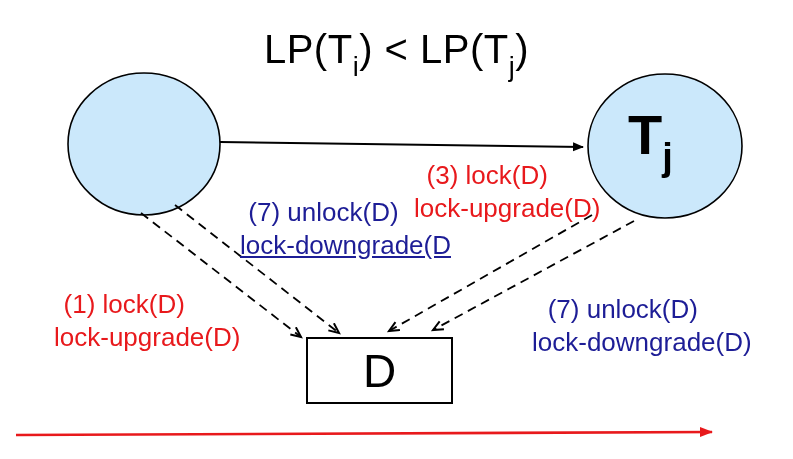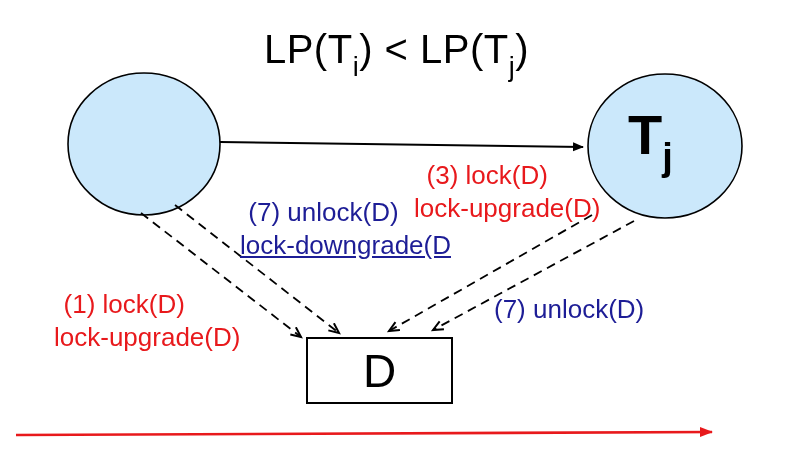--- a/index.html
+++ b/index.html
@@ -122,15 +122,16 @@
   <div class="annotation blue anno-2">
     <div class="line1">(7) unlock(D)</div>
     <div class="line2">lock-downgrade(D</div>
   </div>
   <div class="annotation red anno-3">
     <div class="line1">(3) lock(D)</div>
     <div class="line2">lock-upgrade(D)</div>
   </div>
   <div class="annotation blue anno-4">
     <div class="line1">(7) unlock(D)</div>
+    <div class="line2">lock-downgrade(D)</div>
   </div>
 
 </div>
 
 </body></html>

